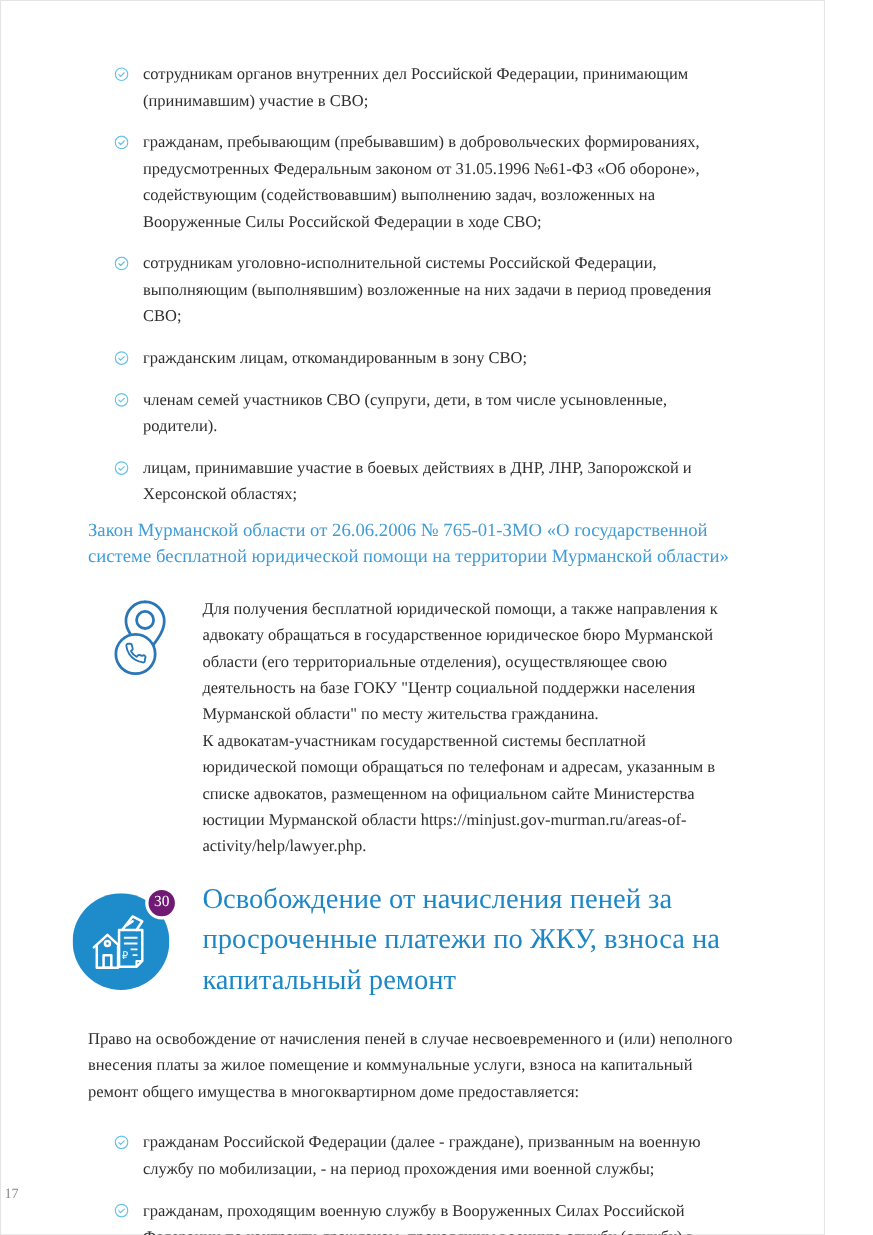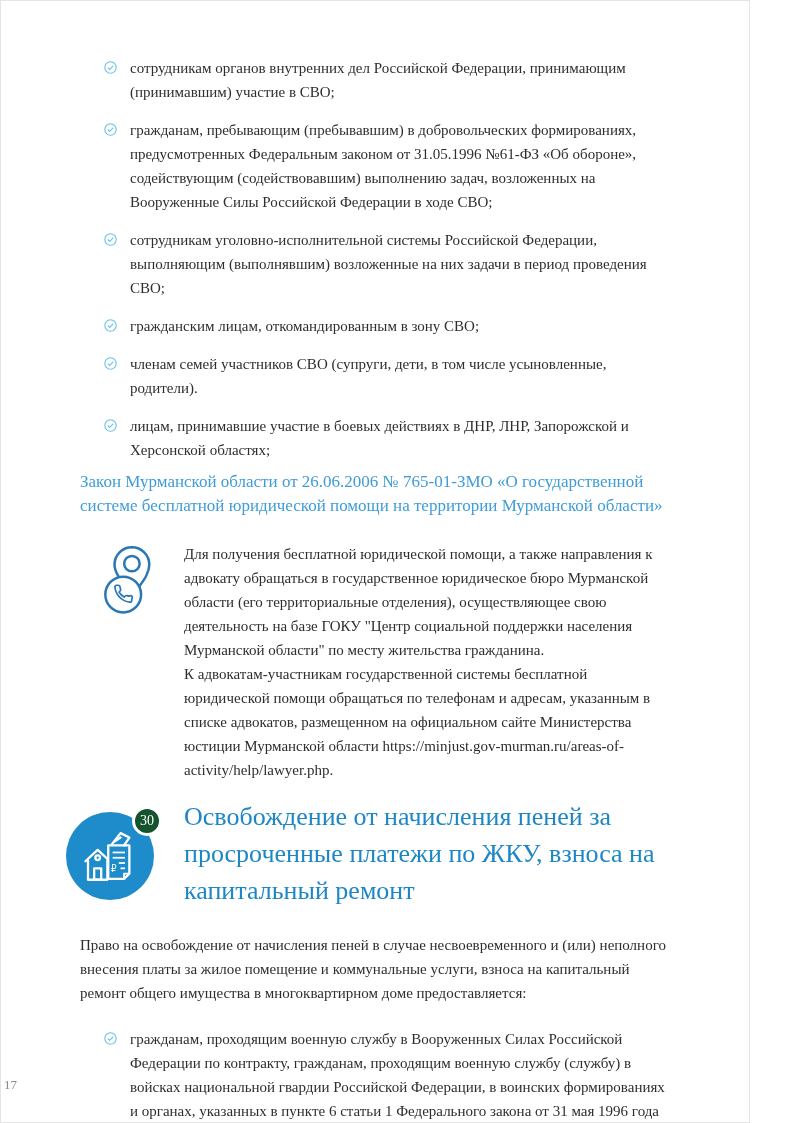--- a/index.html
+++ b/index.html
@@ -74,21 +74,21 @@
     width: 102px; height: 96px;
   }
   .section-circle {
     position: absolute; left: 0; top: 6px;
     width: 88px; height: 88px;
   }
   .section-badge {
     position: absolute;
     left: 66px; top: 0;
     width: 30px; height: 30px;
-    background: #14532d;
+    background: #701a75;
     border: 3px solid #ffffff;
     border-radius: 50%;
     color: #ffffff;
     font-size: 14px;
     display: flex; align-items: center; justify-content: center;
     font-family: "Liberation Serif", "DejaVu Serif", serif;
   }
   .section-title {
     margin-left: 16px;
     font-size: 26px;
@@ -217,19 +217,25 @@
     <h1 class="section-title">Освобождение от начисления пеней за просроченные платежи по ЖКУ, взноса на капитальный ремонт</h1>
   </div>
 
   <p class="section-intro">Право на освобождение от начисления пеней в случае несвоевременного и (или) неполного внесения платы за жилое помещение и коммунальные услуги, взноса на капитальный ремонт общего имущества в многоквартирном доме предоставляется:</p>
 
   <ul class="bullets section-bullets">
     <li>
       <svg class="check-ic" viewBox="0 0 24 24">
           <use href="#check-circle"></use>
         </svg>
+      <div class="btext">гражданам Российской Федерации (далее - граждане), призванным на военную службу по мобилизации, - на период прохождения ими военной службы;</div>
+    </li>
+    <li>
+      <svg class="check-ic" viewBox="0 0 24 24">
+          <use href="#check-circle"></use>
+        </svg>
       <div class="btext">гражданам, проходящим военную службу в Вооруженных Силах Российской Федерации по контракту, гражданам, проходящим военную службу (службу) в войсках национальной гвардии Российской Федерации, в воинских формированиях и органах, указанных в пункте 6 статьи 1 Федерального закона от 31 мая 1996 года № 61-ФЗ «Об обороне», при условии их участия в СВО на территориях Украины, Донецкой Народной Республики, Луганской Народной Республики, Херсонской области и Запорожской области - на период их участия в СВО;</div>
     </li>
   </ul>
 
   <div class="page-number">17</div>
 
 </div>
 
 </body></html>

